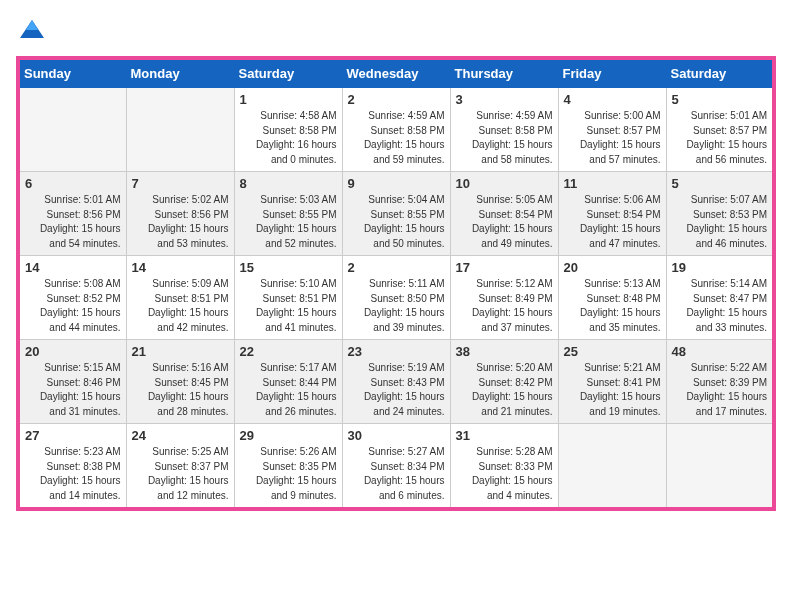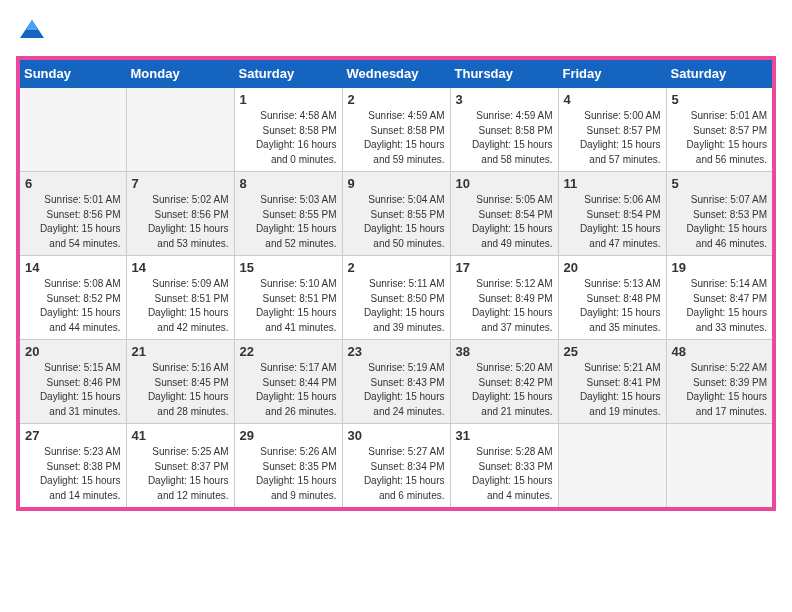--- a/index.html
+++ b/index.html
@@ -227,21 +227,21 @@
           <div class="day-number">48</div>
           <div class="day-info">Sunrise: 5:22 AM<br>Sunset: 8:39 PM<br>Daylight: 15 hours<br>and 17 minutes.</div>
         </td>
       </tr>
       <tr>
         <td>
           <div class="day-number">27</div>
           <div class="day-info">Sunrise: 5:23 AM<br>Sunset: 8:38 PM<br>Daylight: 15 hours<br>and 14 minutes.</div>
         </td>
         <td>
-          <div class="day-number">41</div>
+          <div class="day-number">24</div>
           <div class="day-info">Sunrise: 5:25 AM<br>Sunset: 8:37 PM<br>Daylight: 15 hours<br>and 12 minutes.</div>
         </td>
         <td>
           <div class="day-number">29</div>
           <div class="day-info">Sunrise: 5:26 AM<br>Sunset: 8:35 PM<br>Daylight: 15 hours<br>and 9 minutes.</div>
         </td>
         <td>
           <div class="day-number">30</div>
           <div class="day-info">Sunrise: 5:27 AM<br>Sunset: 8:34 PM<br>Daylight: 15 hours<br>and 6 minutes.</div>
         </td>

